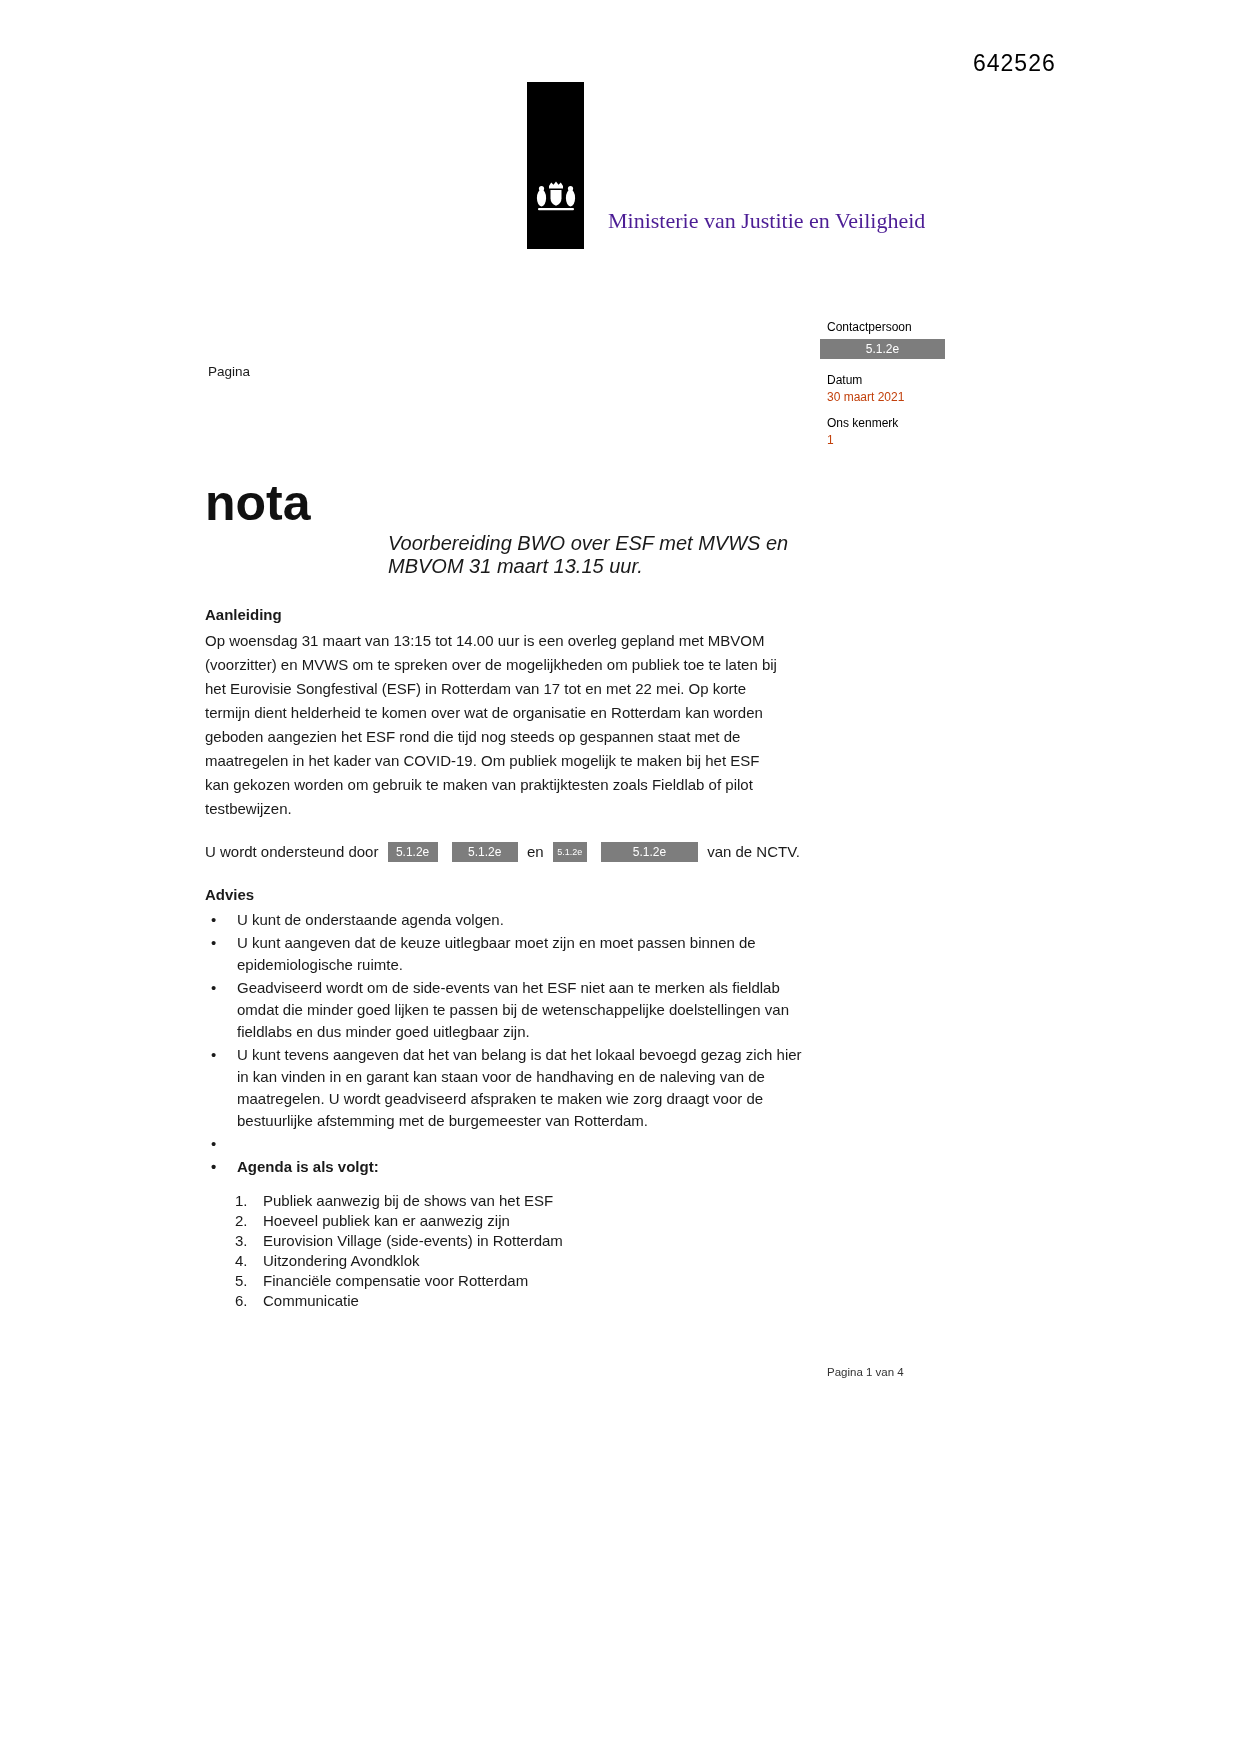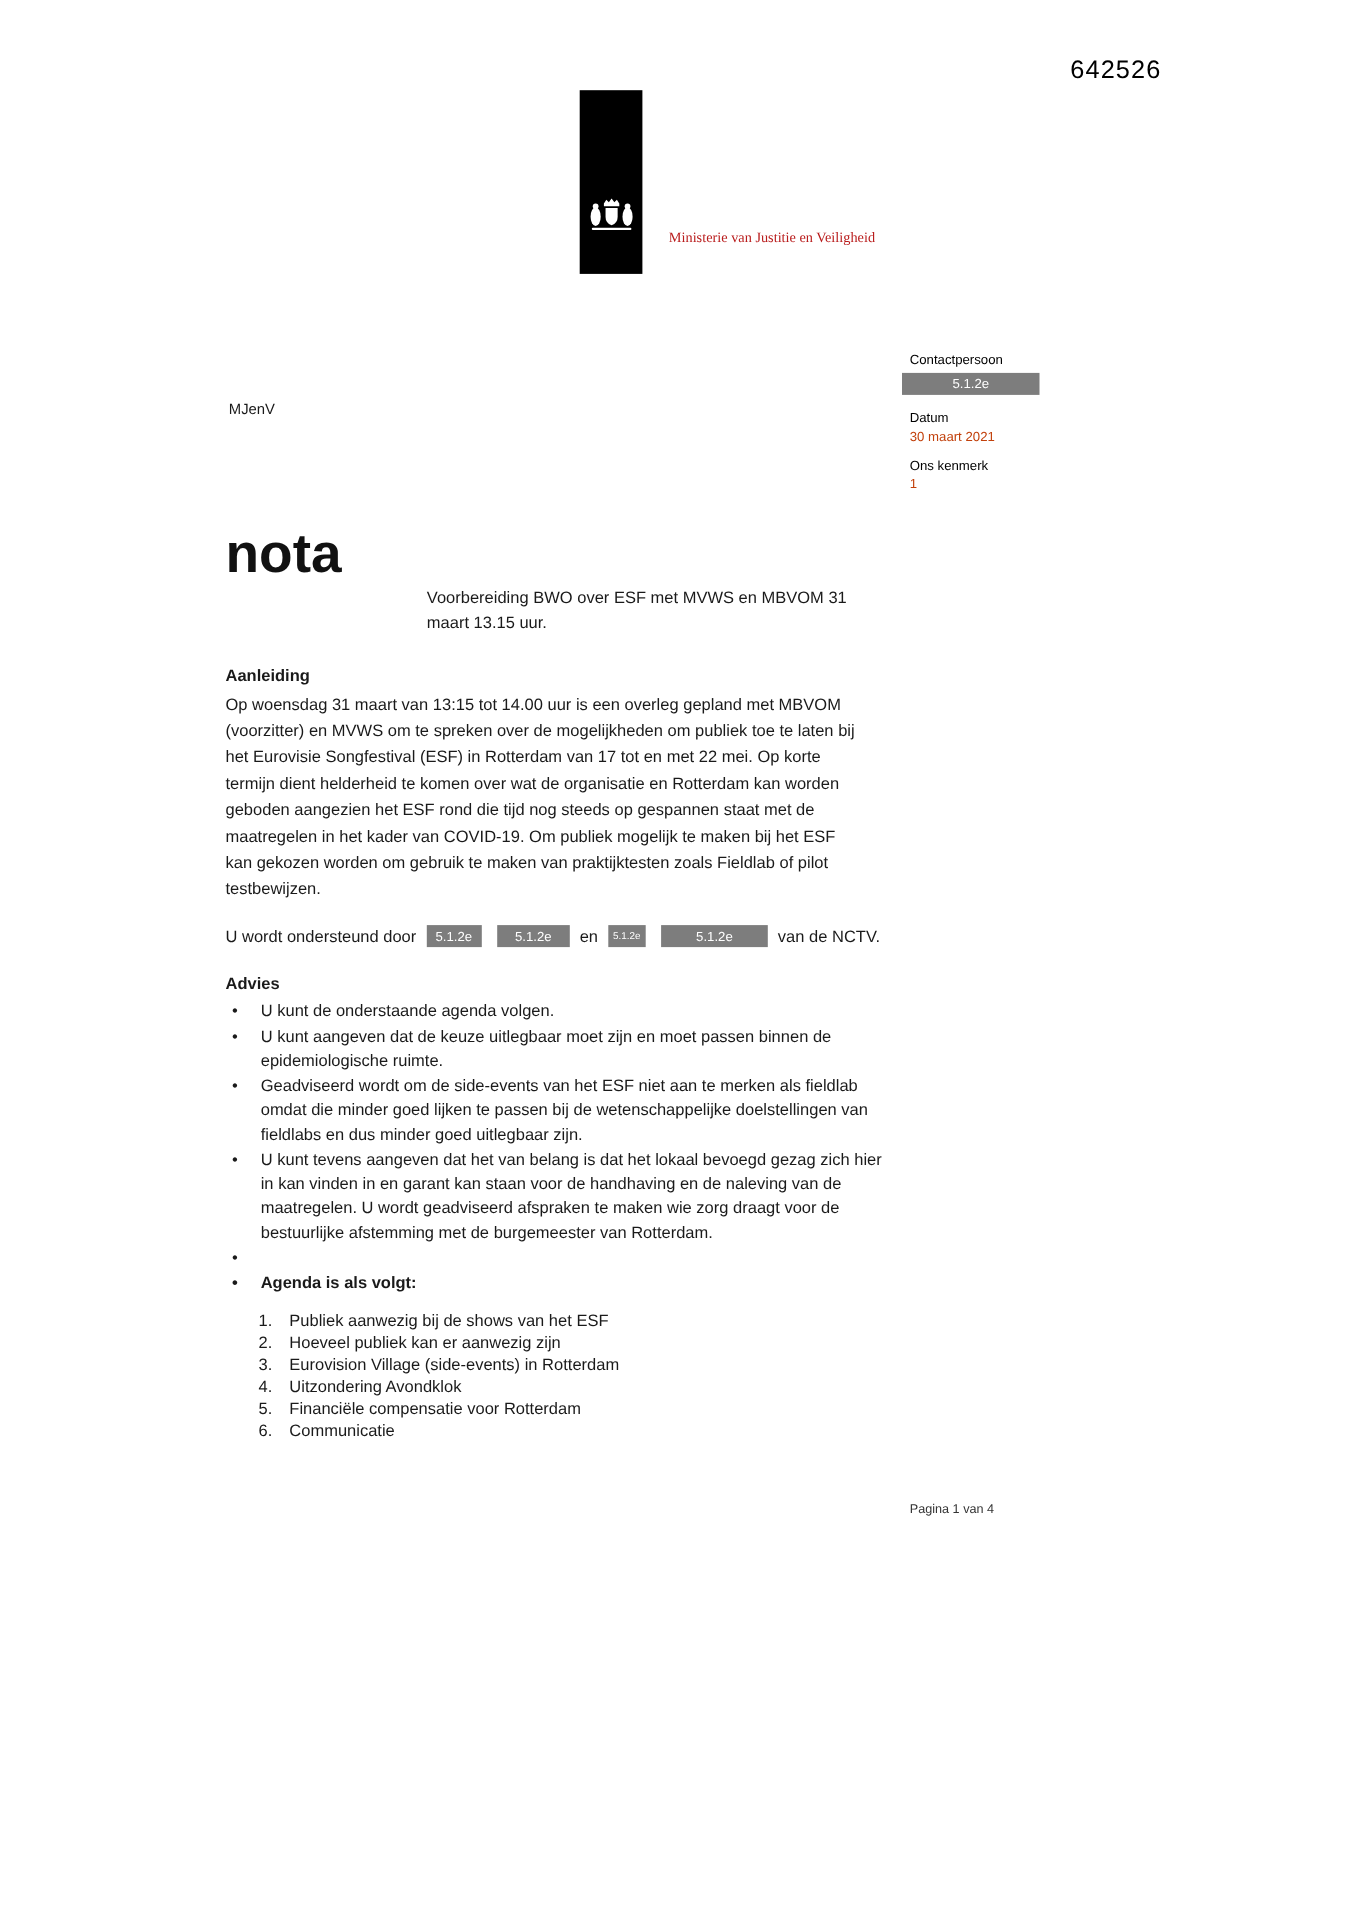--- a/index.html
+++ b/index.html
@@ -19,21 +19,21 @@
   .logo-bar {
     position:absolute; left:527px; top:82px; width:57px; height:167px;
     background:#000;
   }
   .logo-bar .emblem {
     position:absolute; left:50%; transform:translateX(-50%); bottom:26px;
   }
   .ministry-name {
     position:absolute; left:608px; top:208px;
     font-family:"Liberation Serif", serif;
-    font-size:13px; color:#b91c1c;
+    font-size:22px; color:#4c1d95;
   }
 
   .sender { position:absolute; left:208px; top:364px; font-size:13.5px; }
 
   .meta-panel { position:absolute; left:827px; top:320px; width:140px; font-size:12px; }
   .meta-label { font-weight:normal; font-size:12px; margin-bottom:3px; color:#000; }
   .meta-value { font-size:12px; color:#c2410c; margin-bottom:12px; }
   .redaction-box {
     display:inline-block; background:#7d7d7d; color:#ffffff;
     text-align:center; font-size:12px; line-height:20px; height:20px;
@@ -42,21 +42,21 @@
   .meta-panel .redaction-box { width:125px; margin:2px 0 14px -7px; }
 
   .content { position:absolute; left:205px; top:478px; width:610px; }
 
   .nota-title {
     font-size:50px; font-weight:700; line-height:1; color:#111;
     letter-spacing:0; margin-bottom:4px;
   }
   .subject {
     margin-left:183px; width:420px;
-    font-size:15px; line-height:23px; color:#1a1a1a;
+    font-size:20px; line-height:23px; color:#1a1a1a;font-style:italic;
   }
 
   .section-heading { font-weight:bold; font-size:15px; margin-top:28px; margin-bottom:6px; }
 
   .body-text { font-size:15px; line-height:24px; width:575px; }
 
   .support-line { margin-top:19px; font-size:15px; line-height:24px; white-space:nowrap; }
   .support-line .redaction-box { margin:0 5px; position:relative; top:-1px; }
   .rbx-1 { width:50px; }
   .rbx-2 { width:66px; }
@@ -101,21 +101,21 @@
           <circle cx="7.5" cy="9.5" r="2.6"></circle>
           <circle cx="36.5" cy="9.5" r="2.6"></circle>
           <rect x="4" y="29" width="36" height="2.2" rx="1"></rect>
         </g>
       </svg>
     </span>
   </div>
 
   <div class="ministry-name">Ministerie van Justitie en Veiligheid</div>
 
-  <div class="sender">MJenV</div>
+  <div class="sender">Pagina</div>
 
   <div class="meta-panel">
     <div class="meta-label">Contactpersoon</div>
     <div class="redaction-box">5.1.2e</div>
     <div class="meta-label">Datum</div>
     <div class="meta-value">30 maart 2021</div>
     <div class="meta-label">Ons kenmerk</div>
     <div class="meta-value">1</div>
   </div>
 

